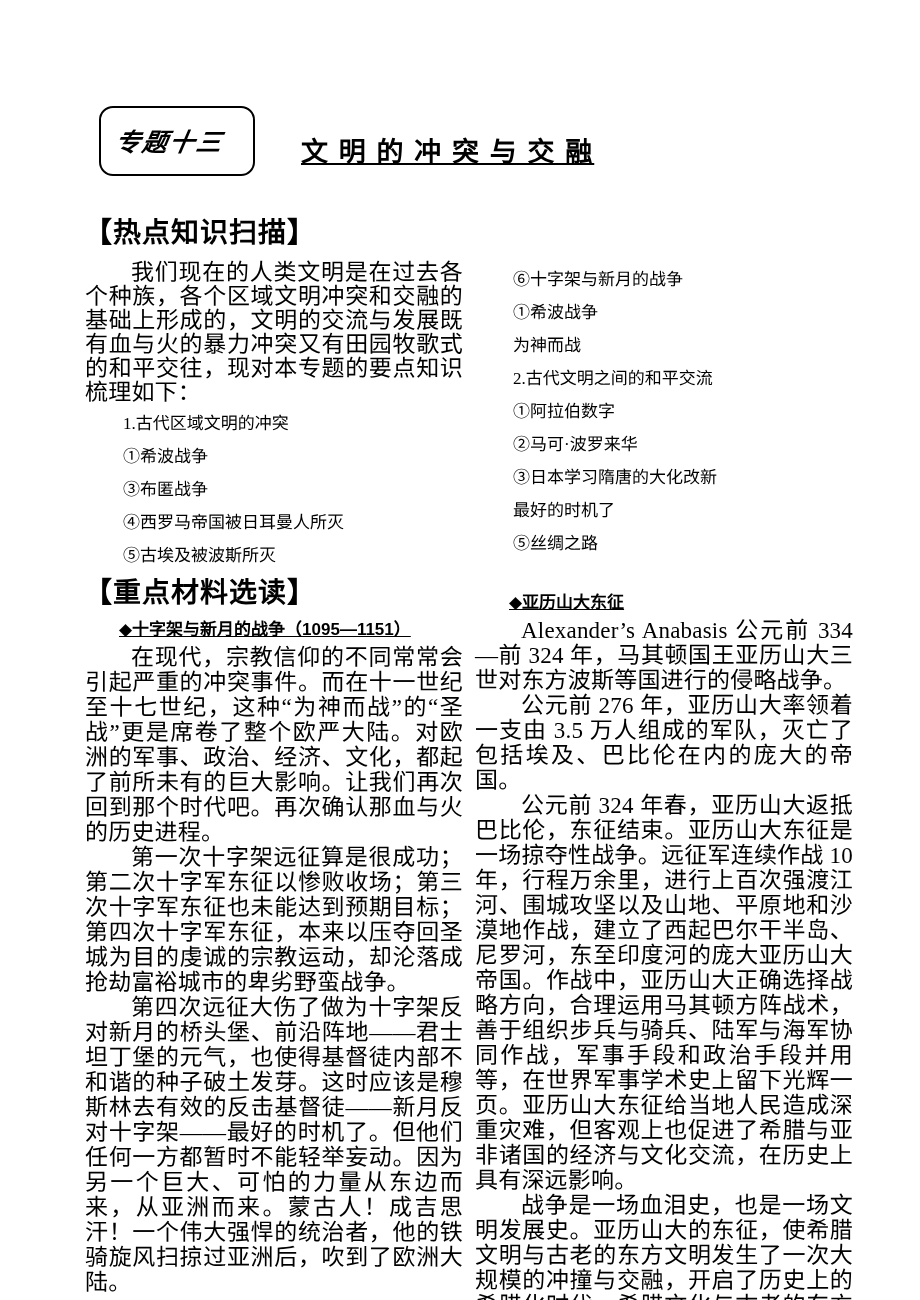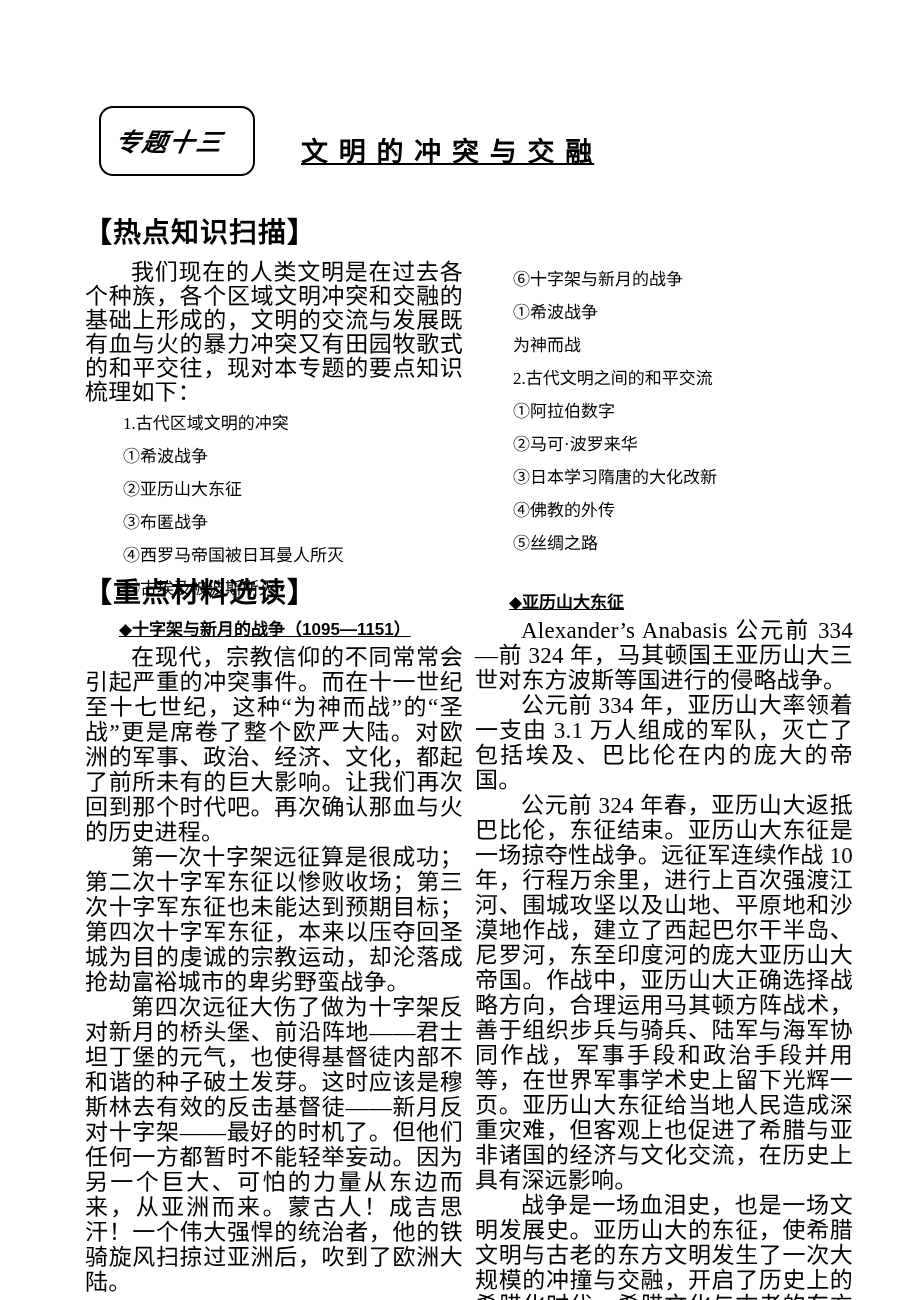--- a/index.html
+++ b/index.html
@@ -118,49 +118,48 @@
   </div>
   <h1 class="doc-title">文 明 的 冲 突 与 交 融</h1>
 
   <h2 class="section-header s1">【热点知识扫描】</h2>
 
   <div class="cols c1">
     <div class="col">
       <p class="para intro">我们现在的人类文明是在过去各个种族，各个区域文明冲突和交融的基础上形成的，文明的交流与发展既有血与火的暴力冲突又有田园牧歌式的和平交往，现对本专题的要点知识梳理如下：</p>
       <p class="list-line">1.古代区域文明的冲突</p>
       <p class="list-line">①希波战争</p>
-      <p class="list-line">②亚历山大东征</p>
       <p class="list-line">③布匿战争</p>
       <p class="list-line">④西罗马帝国被日耳曼人所灭</p>
       <p class="list-line">⑤古埃及被波斯所灭</p>
     </div>
     <div class="col">
       <p class="list-line">⑥十字架与新月的战争</p>
       <p class="list-line">①希波战争</p>
       <p class="list-line">为神而战</p>
       <p class="list-line">2.古代文明之间的和平交流</p>
       <p class="list-line">①阿拉伯数字</p>
       <p class="list-line">②马可·波罗来华</p>
       <p class="list-line">③日本学习隋唐的大化改新</p>
-      <p class="list-line">④佛教的外传</p>
+      <p class="list-line">最好的时机了</p>
       <p class="list-line">⑤丝绸之路</p>
     </div>
   </div>
 
   <h2 class="section-header s2">【重点材料选读】</h2>
 
   <div class="cols c2">
     <div class="col offset-down">
       <p class="sub-heading">◆十字架与新月的战争（1095—1151）</p>
       <p class="para">在现代，宗教信仰的不同常常会引起严重的冲突事件。而在十一世纪至十七世纪，这种“为神而战”的“圣战”更是席卷了整个欧严大陆。对欧洲的军事、政治、经济、文化，都起了前所未有的巨大影响。让我们再次回到那个时代吧。再次确认那血与火的历史进程。</p>
       <p class="para">第一次十字架远征算是很成功；第二次十字军东征以惨败收场；第三次十字军东征也未能达到预期目标；第四次十字军东征，本来以压夺回圣城为目的虔诚的宗教运动，却沦落成抢劫富裕城市的卑劣野蛮战争。</p>
       <p class="para">第四次远征大伤了做为十字架反对新月的桥头堡、前沿阵地——君士坦丁堡的元气，也使得基督徒内部不和谐的种子破土发芽。这时应该是穆斯林去有效的反击基督徒——新月反对十字架——最好的时机了。但他们任何一方都暂时不能轻举妄动。因为另一个巨大、可怕的力量从东边而来，从亚洲而来。蒙古人！成吉思汗！一个伟大强悍的统治者，他的铁骑旋风扫掠过亚洲后，吹到了欧洲大陆。</p>
     </div>
     <div class="col">
       <p class="sub-heading">◆亚历山大东征</p>
       <p class="para">Alexander’s Anabasis 公元前 334—前 324 年，马其顿国王亚历山大三世对东方波斯等国进行的侵略战争。</p>
-      <p class="para">公元前 334 年，亚历山大率领着一支由 3.1 万人组成的军队，灭亡了包括埃及、巴比伦在内的庞大的帝国。</p>
+      <p class="para">公元前 276 年，亚历山大率领着一支由 3.5 万人组成的军队，灭亡了包括埃及、巴比伦在内的庞大的帝国。</p>
       <p class="para">公元前 324 年春，亚历山大返抵巴比伦，东征结束。亚历山大东征是一场掠夺性战争。远征军连续作战 10 年，行程万余里，进行上百次强渡江河、围城攻坚以及山地、平原地和沙漠地作战，建立了西起巴尔干半岛、尼罗河，东至印度河的庞大亚历山大帝国。作战中，亚历山大正确选择战略方向，合理运用马其顿方阵战术，善于组织步兵与骑兵、陆军与海军协同作战，军事手段和政治手段并用等，在世界军事学术史上留下光辉一页。亚历山大东征给当地人民造成深重灾难，但客观上也促进了希腊与亚非诸国的经济与文化交流，在历史上具有深远影响。</p>
       <p class="para">战争是一场血泪史，也是一场文明发展史。亚历山大的东征，使希腊文明与古老的东方文明发生了一次大规模的冲撞与交融，开启了历史上的希腊化时代，希腊文化与古老的东方文化碰撞与结合，</p>
     </div>
   </div>
 
 </div>
 
 </body></html>

